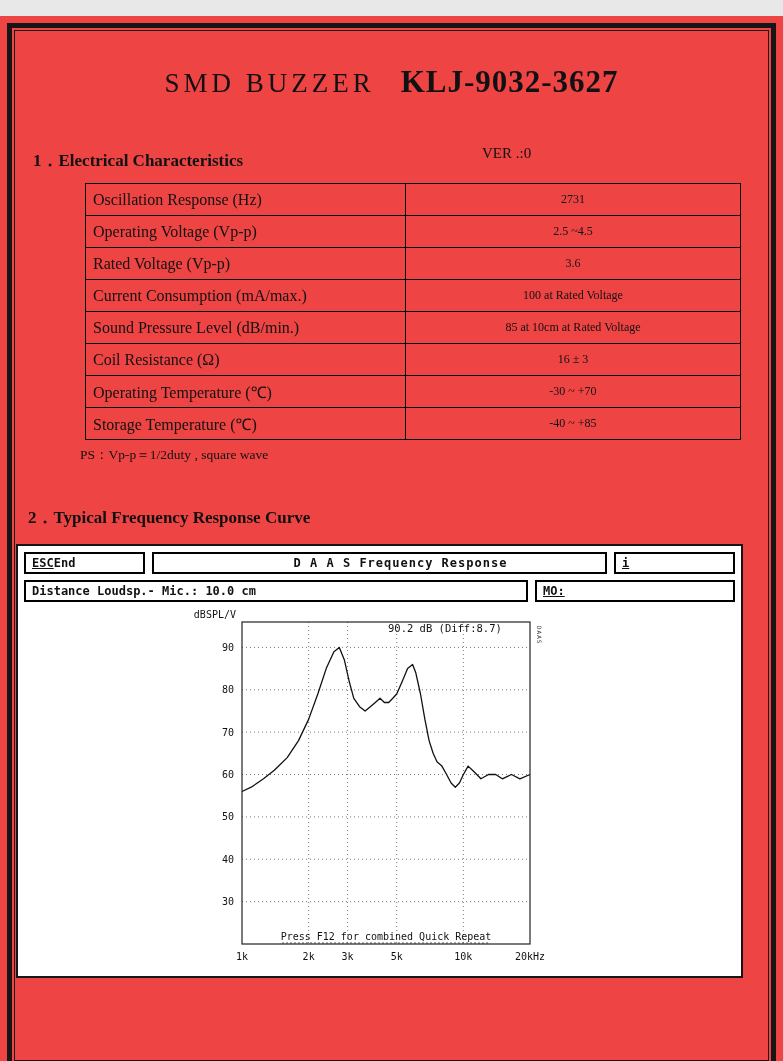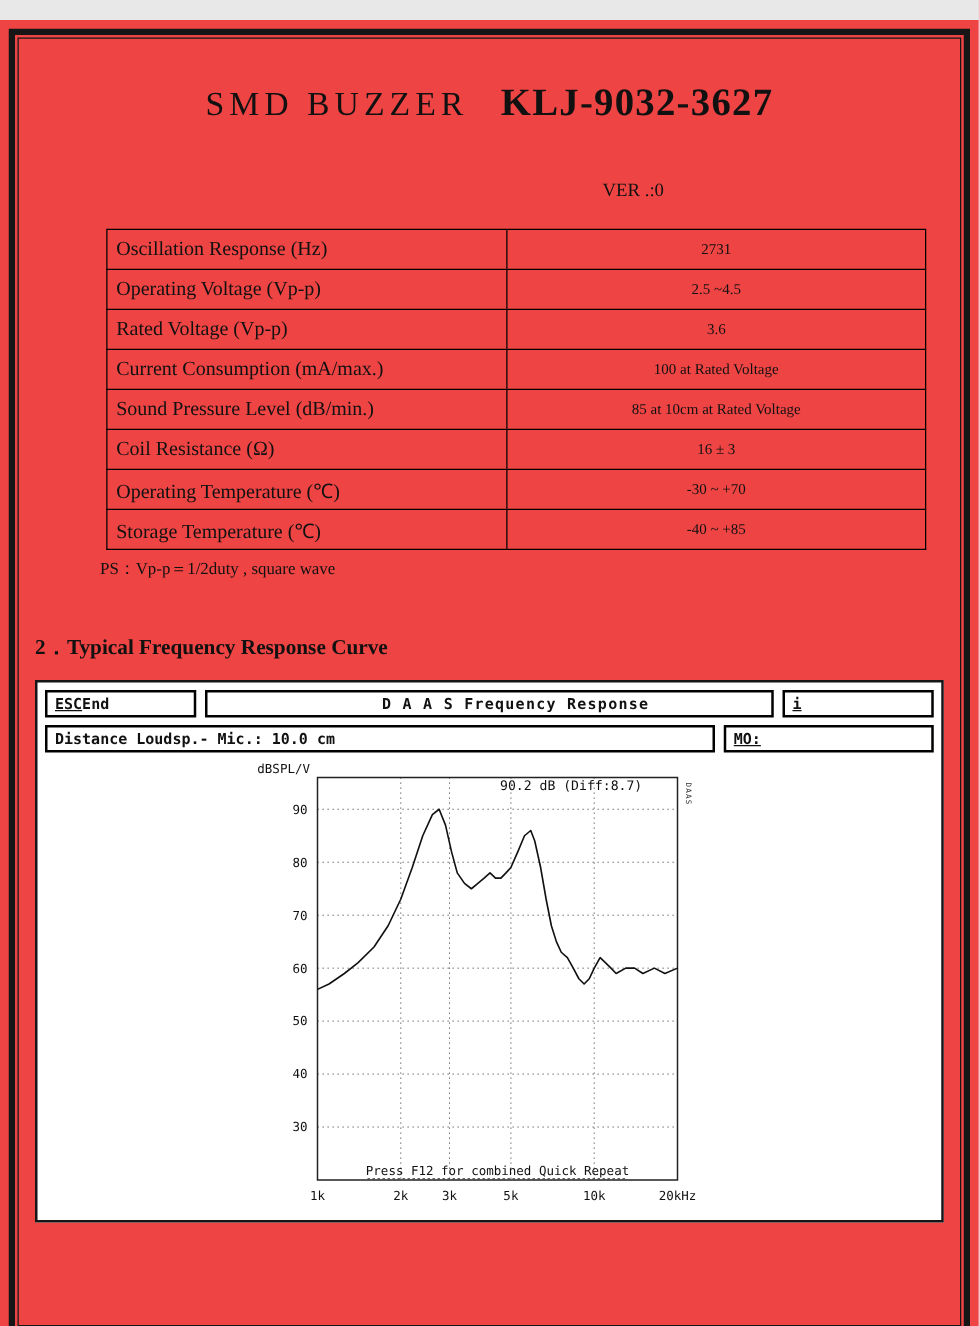--- a/index.html
+++ b/index.html
@@ -18,33 +18,33 @@
   .etable{position:absolute;left:85px;top:167px;width:656px;border-top:1px solid #000;}
   .t-row{display:flex;height:32px;border:1px solid #000;border-top:none;box-sizing:border-box;}
   .t-param{width:320px;border-right:1px solid #000;display:flex;align-items:center;
            padding-left:7px;font-size:16px;box-sizing:border-box;}
   .t-value{flex:1;display:flex;align-items:center;justify-content:center;font-size:12px;}
 
   .ps-note{position:absolute;left:80px;top:430px;font-size:13.5px;}
 
   .sec2-heading{position:absolute;left:28px;top:490px;font-size:17px;font-weight:bold;}
 
-  .daas-panel{position:absolute;left:28px;top:528px;width:727px;height:434px;
+  .daas-panel{position:absolute;left:16px;top:528px;width:727px;height:434px;
               border:2px solid #161616;background:#fff;box-sizing:border-box;
               font-family:"DejaVu Sans Mono",monospace;}
   .daas-bar{position:absolute;left:6px;right:6px;display:flex;gap:7px;}
   .bar1{top:6px;height:22px;}
   .bar2{top:34px;height:22px;}
   .dbox{border:2px solid #000;box-sizing:border-box;display:flex;align-items:center;
         font-size:12px;font-weight:bold;padding:0 6px;white-space:nowrap;background:#fff;}
   .b-esc{width:121px;}
   .b-title{flex:1;justify-content:center;letter-spacing:1px;padding-left:48px;}
   .b-info{width:121px;}
   .b-dist{flex:1;}
-  .b-mo{width:168px;}
+  .b-mo{width:200px;}
   .u{text-decoration:underline;}
 
   .chart-wrap{position:absolute;left:152px;top:62px;width:430px;height:366px;}
   svg text{font-family:"DejaVu Sans Mono",monospace;}
   .tick{font-size:10px;fill:#111;}
   .anno{font-size:10.5px;fill:#111;}
   .axl{font-size:10px;fill:#111;}
   .wm{font-size:6px;fill:#333;letter-spacing:1px;}
   .ftr{font-size:10px;fill:#111;}
 </style>
@@ -53,20 +53,21 @@
 
 <div class="page">
   <div class="frame">
     <div class="frame-inner"></div>
   </div>
 
   <div class="title-row">
     <span class="title-prefix">SMD BUZZER</span><span class="title-model">KLJ-9032-3627</span>
   </div>
 
+  <div class="sec1-heading">1．Electrical Characteristics</div>
   <div class="ver-label">VER .:0</div>
 
   <div class="etable">
     <div class="t-row">
       <div class="t-param">Oscillation Response (Hz)</div>
       <div class="t-value">2731</div>
     </div>
     <div class="t-row">
       <div class="t-param">Operating Voltage (Vp-p)</div>
       <div class="t-value">2.5 ~4.5</div>

